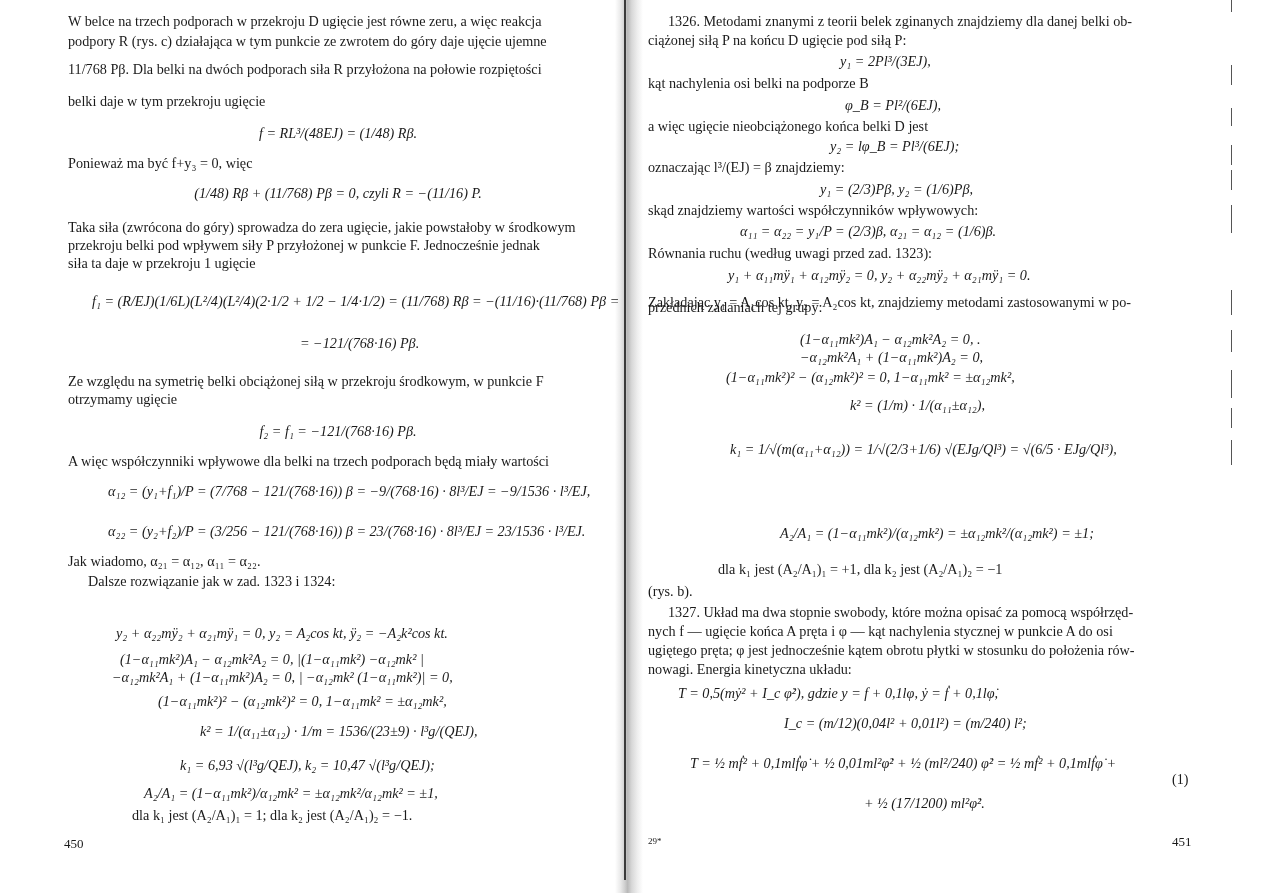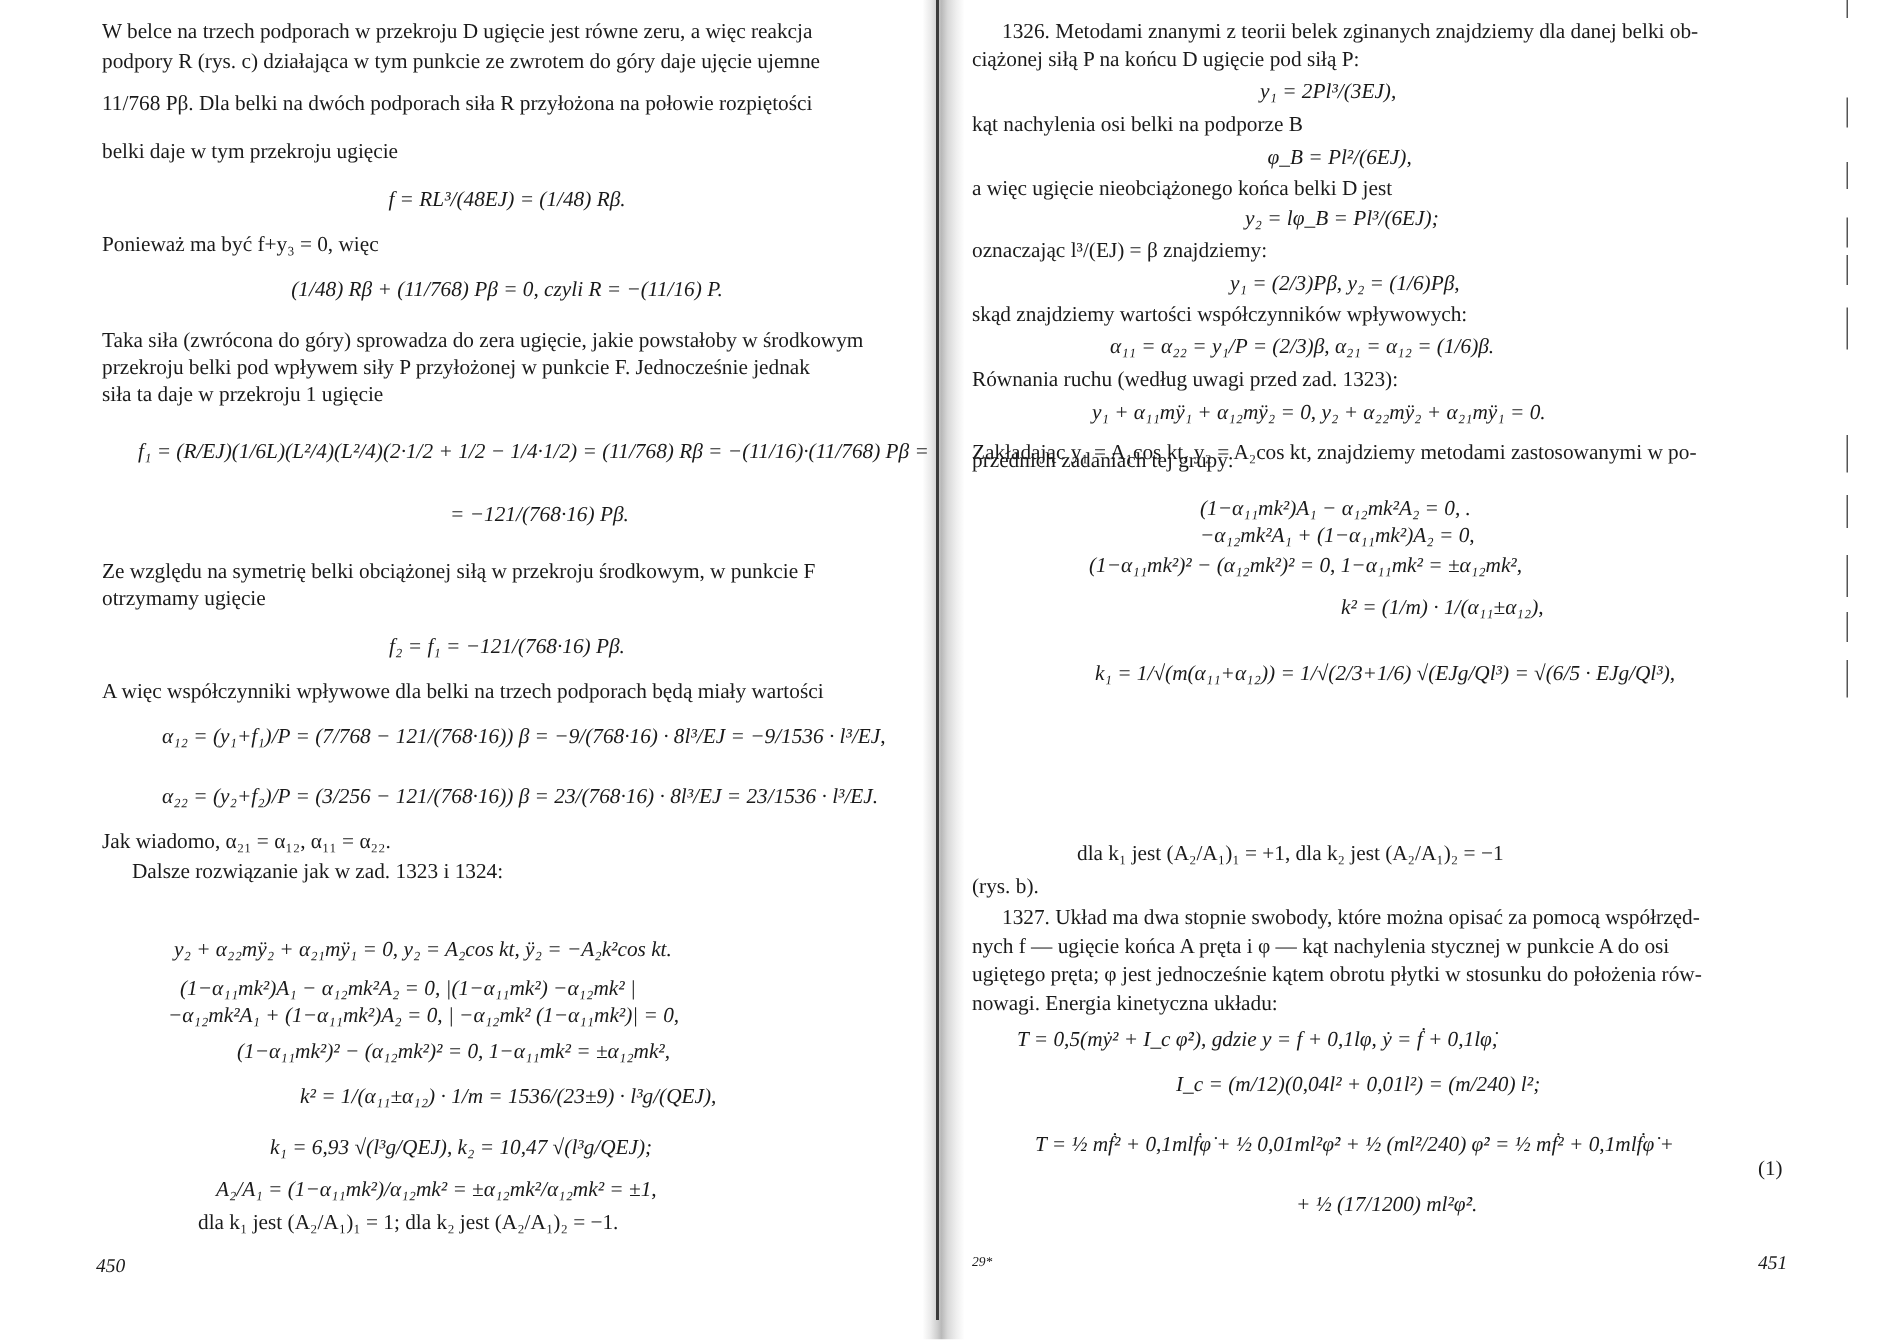--- a/index.html
+++ b/index.html
@@ -11,21 +11,21 @@
   .gutter{position:absolute;left:615px;top:0;width:28px;height:893px;
     background:linear-gradient(90deg,#fff 0%,#e9e9e9 20%,#cfcfcf 35%,#b9b9b9 45%,#d8d8d8 60%,#eeeeee 80%,#fff 100%);}
   .gutter-line{position:absolute;left:624px;top:0;width:2px;height:880px;background:#3a3a3a;}
   .right-marks{position:absolute;left:1231px;top:0;width:2px;height:893px;}
   .right-marks span{position:absolute;left:0;width:1px;background:#555;}
   .line{position:absolute;white-space:nowrap;font-size:14.2px;line-height:18px;}
   .text{left:68px;}
   .rtext{left:648px;}
   .center{text-align:center;}
   .eq{font-style:italic;}
-  .pagenum{position:absolute;font-size:13px;font-style:italic;}
+  .pagenum{position:absolute;font-size:13px;}
   .eqnum{position:absolute;font-size:14px;}
 </style>
 </head>
 <body>
 
 <div class="gutter"></div>
 <div class="gutter-line"></div>
 <div class="right-marks">
   <span style="top:0;height:12px"></span>
   <span style="top:65px;height:20px"></span>
@@ -84,22 +84,23 @@
   <div class="line eq" style="top:180px;left:820px">y₁ = (2/3)Pβ,    y₂ = (1/6)Pβ,</div>
   <div class="line rtext" style="top:201px">skąd znajdziemy wartości współczynników wpływowych:</div>
   <div class="line eq" style="top:222px;left:740px">α₁₁ = α₂₂ = y₁/P = (2/3)β,    α₂₁ = α₁₂ = (1/6)β.</div>
   <div class="line rtext" style="top:244px">Równania ruchu (według uwagi przed zad. 1323):</div>
   <div class="line eq" style="top:266px;left:728px">y₁ + α₁₁mÿ₁ + α₁₂mÿ₂ = 0,    y₂ + α₂₂mÿ₂ + α₂₁mÿ₁ = 0.</div>
   <div class="line rtext" style="top:293px">Zakładając y₁ = A₁cos kt,    y₂ = A₂cos kt, znajdziemy metodami zastosowanymi w po-</div>
   <div class="line rtext" style="top:298px">przednich zadaniach tej grupy:</div>
   <div class="line eq" style="top:330px;left:800px">(1−α₁₁mk²)A₁ − α₁₂mk²A₂ = 0, .</div>
   <div class="line eq" style="top:348px;left:800px">−α₁₂mk²A₁ + (1−α₁₁mk²)A₂ = 0,</div>
   <div class="line eq" style="top:368px;left:726px">(1−α₁₁mk²)² − (α₁₂mk²)² = 0,    1−α₁₁mk² = ±α₁₂mk²,</div>
-  <div class="line eq" style="top:396px;left:894px">k² = (1/m) · 1/(α₁₁±α₁₂),</div>
+  <div class="line eq" style="top:396px;left:850px">k² = (1/m) · 1/(α₁₁±α₁₂),</div>
   <div class="line eq" style="top:440px;left:730px">k₁ = 1/√(m(α₁₁+α₁₂)) = 1/√(2/3+1/6) √(EJg/Ql³) = √(6/5 · EJg/Ql³),</div>
+  <div class="line eq" style="top:524px;left:780px">A₂/A₁ = (1−α₁₁mk²)/(α₁₂mk²) = ±α₁₂mk²/(α₁₂mk²) = ±1;</div>
   <div class="line" style="top:560px;left:718px">dla k₁ jest    (A₂/A₁)₁ = +1,    dla k₂ jest    (A₂/A₁)₂ = −1</div>
   <div class="line rtext" style="top:582px">(rys. b).</div>
   <div class="line rtext" style="top:603px;left:668px">1327. Układ ma dwa stopnie swobody, które można opisać za pomocą współrzęd-</div>
   <div class="line rtext" style="top:622px">nych f — ugięcie końca A pręta i φ — kąt nachylenia stycznej w punkcie A do osi</div>
   <div class="line rtext" style="top:641px">ugiętego pręta; φ jest jednocześnie kątem obrotu płytki w stosunku do położenia rów-</div>
   <div class="line rtext" style="top:660px">nowagi. Energia kinetyczna układu:</div>
   <div class="line eq" style="top:684px;left:678px">T = 0,5(mẏ² + I_c φ̇²),    gdzie    y = f + 0,1lφ,    ẏ = ḟ + 0,1lφ̇,</div>
   <div class="line eq" style="top:714px;left:784px">I_c = (m/12)(0,04l² + 0,01l²) = (m/240) l²;</div>
   <div class="line eq" style="top:754px;left:690px">T = ½ mḟ² + 0,1mlḟφ̇ + ½ 0,01ml²φ̇² + ½ (ml²/240) φ̇² = ½ mḟ² + 0,1mlḟφ̇ +</div>
   <div class="line eq" style="top:794px;left:864px">+ ½ (17/1200) ml²φ̇².</div>

